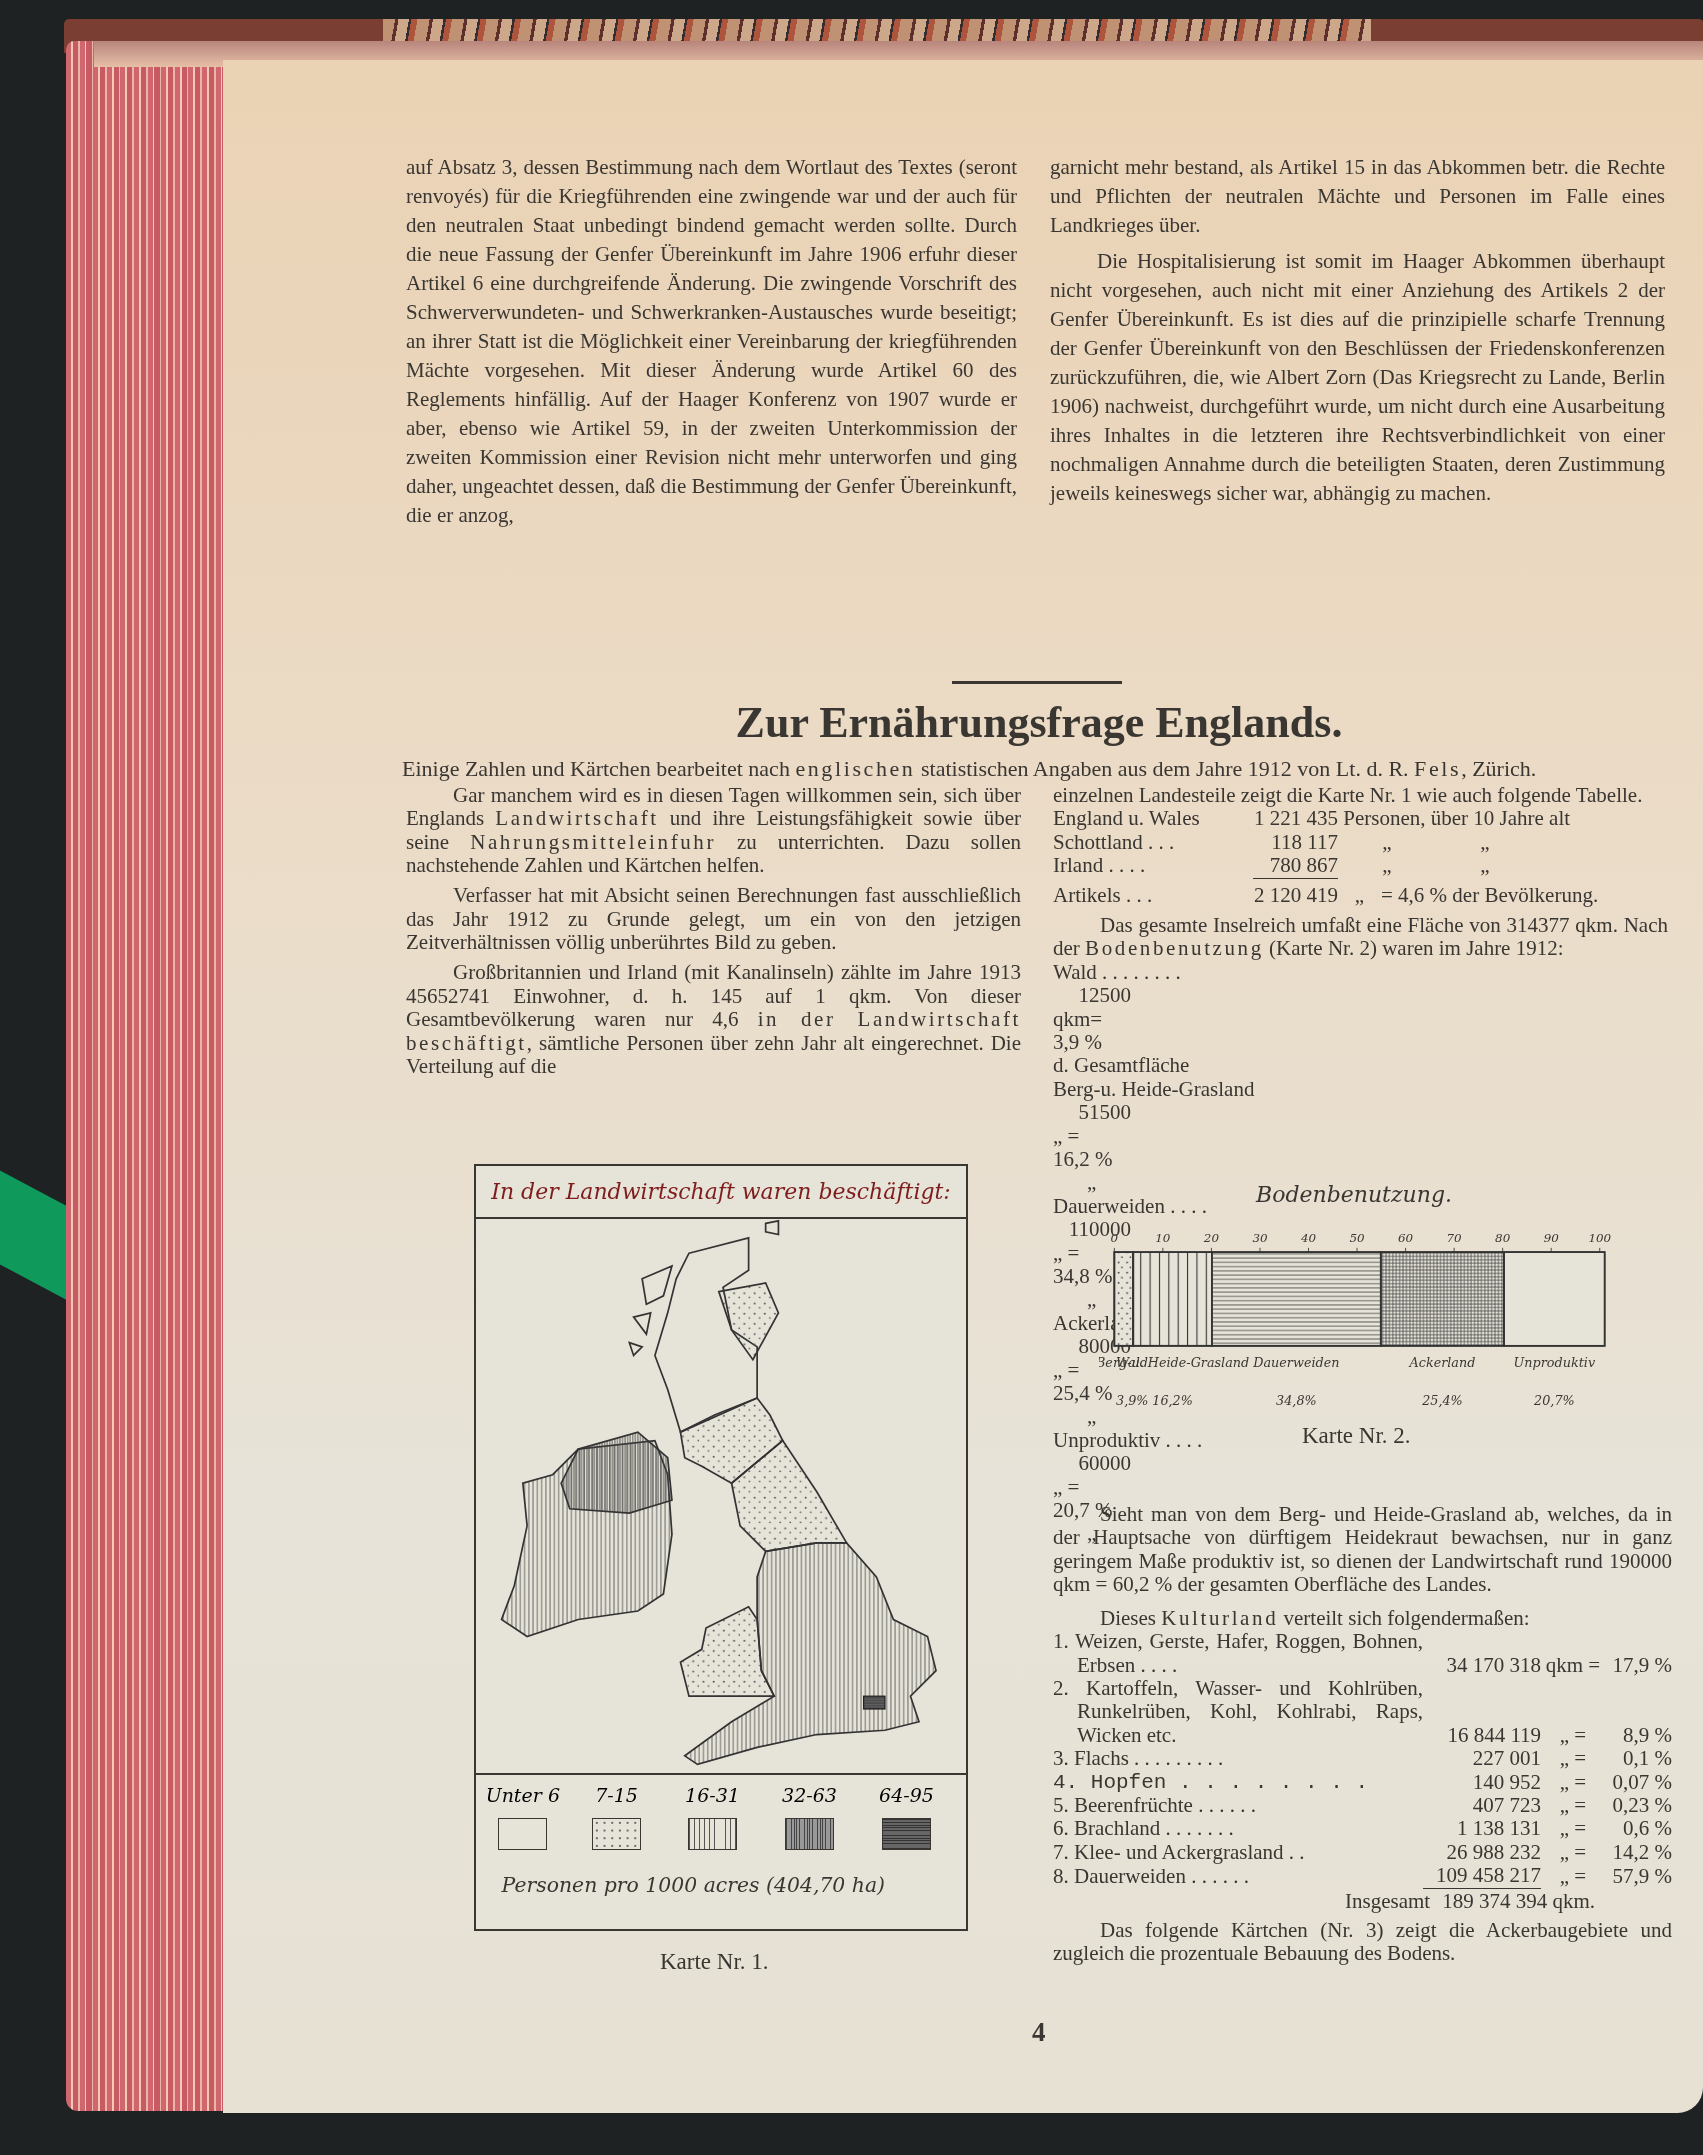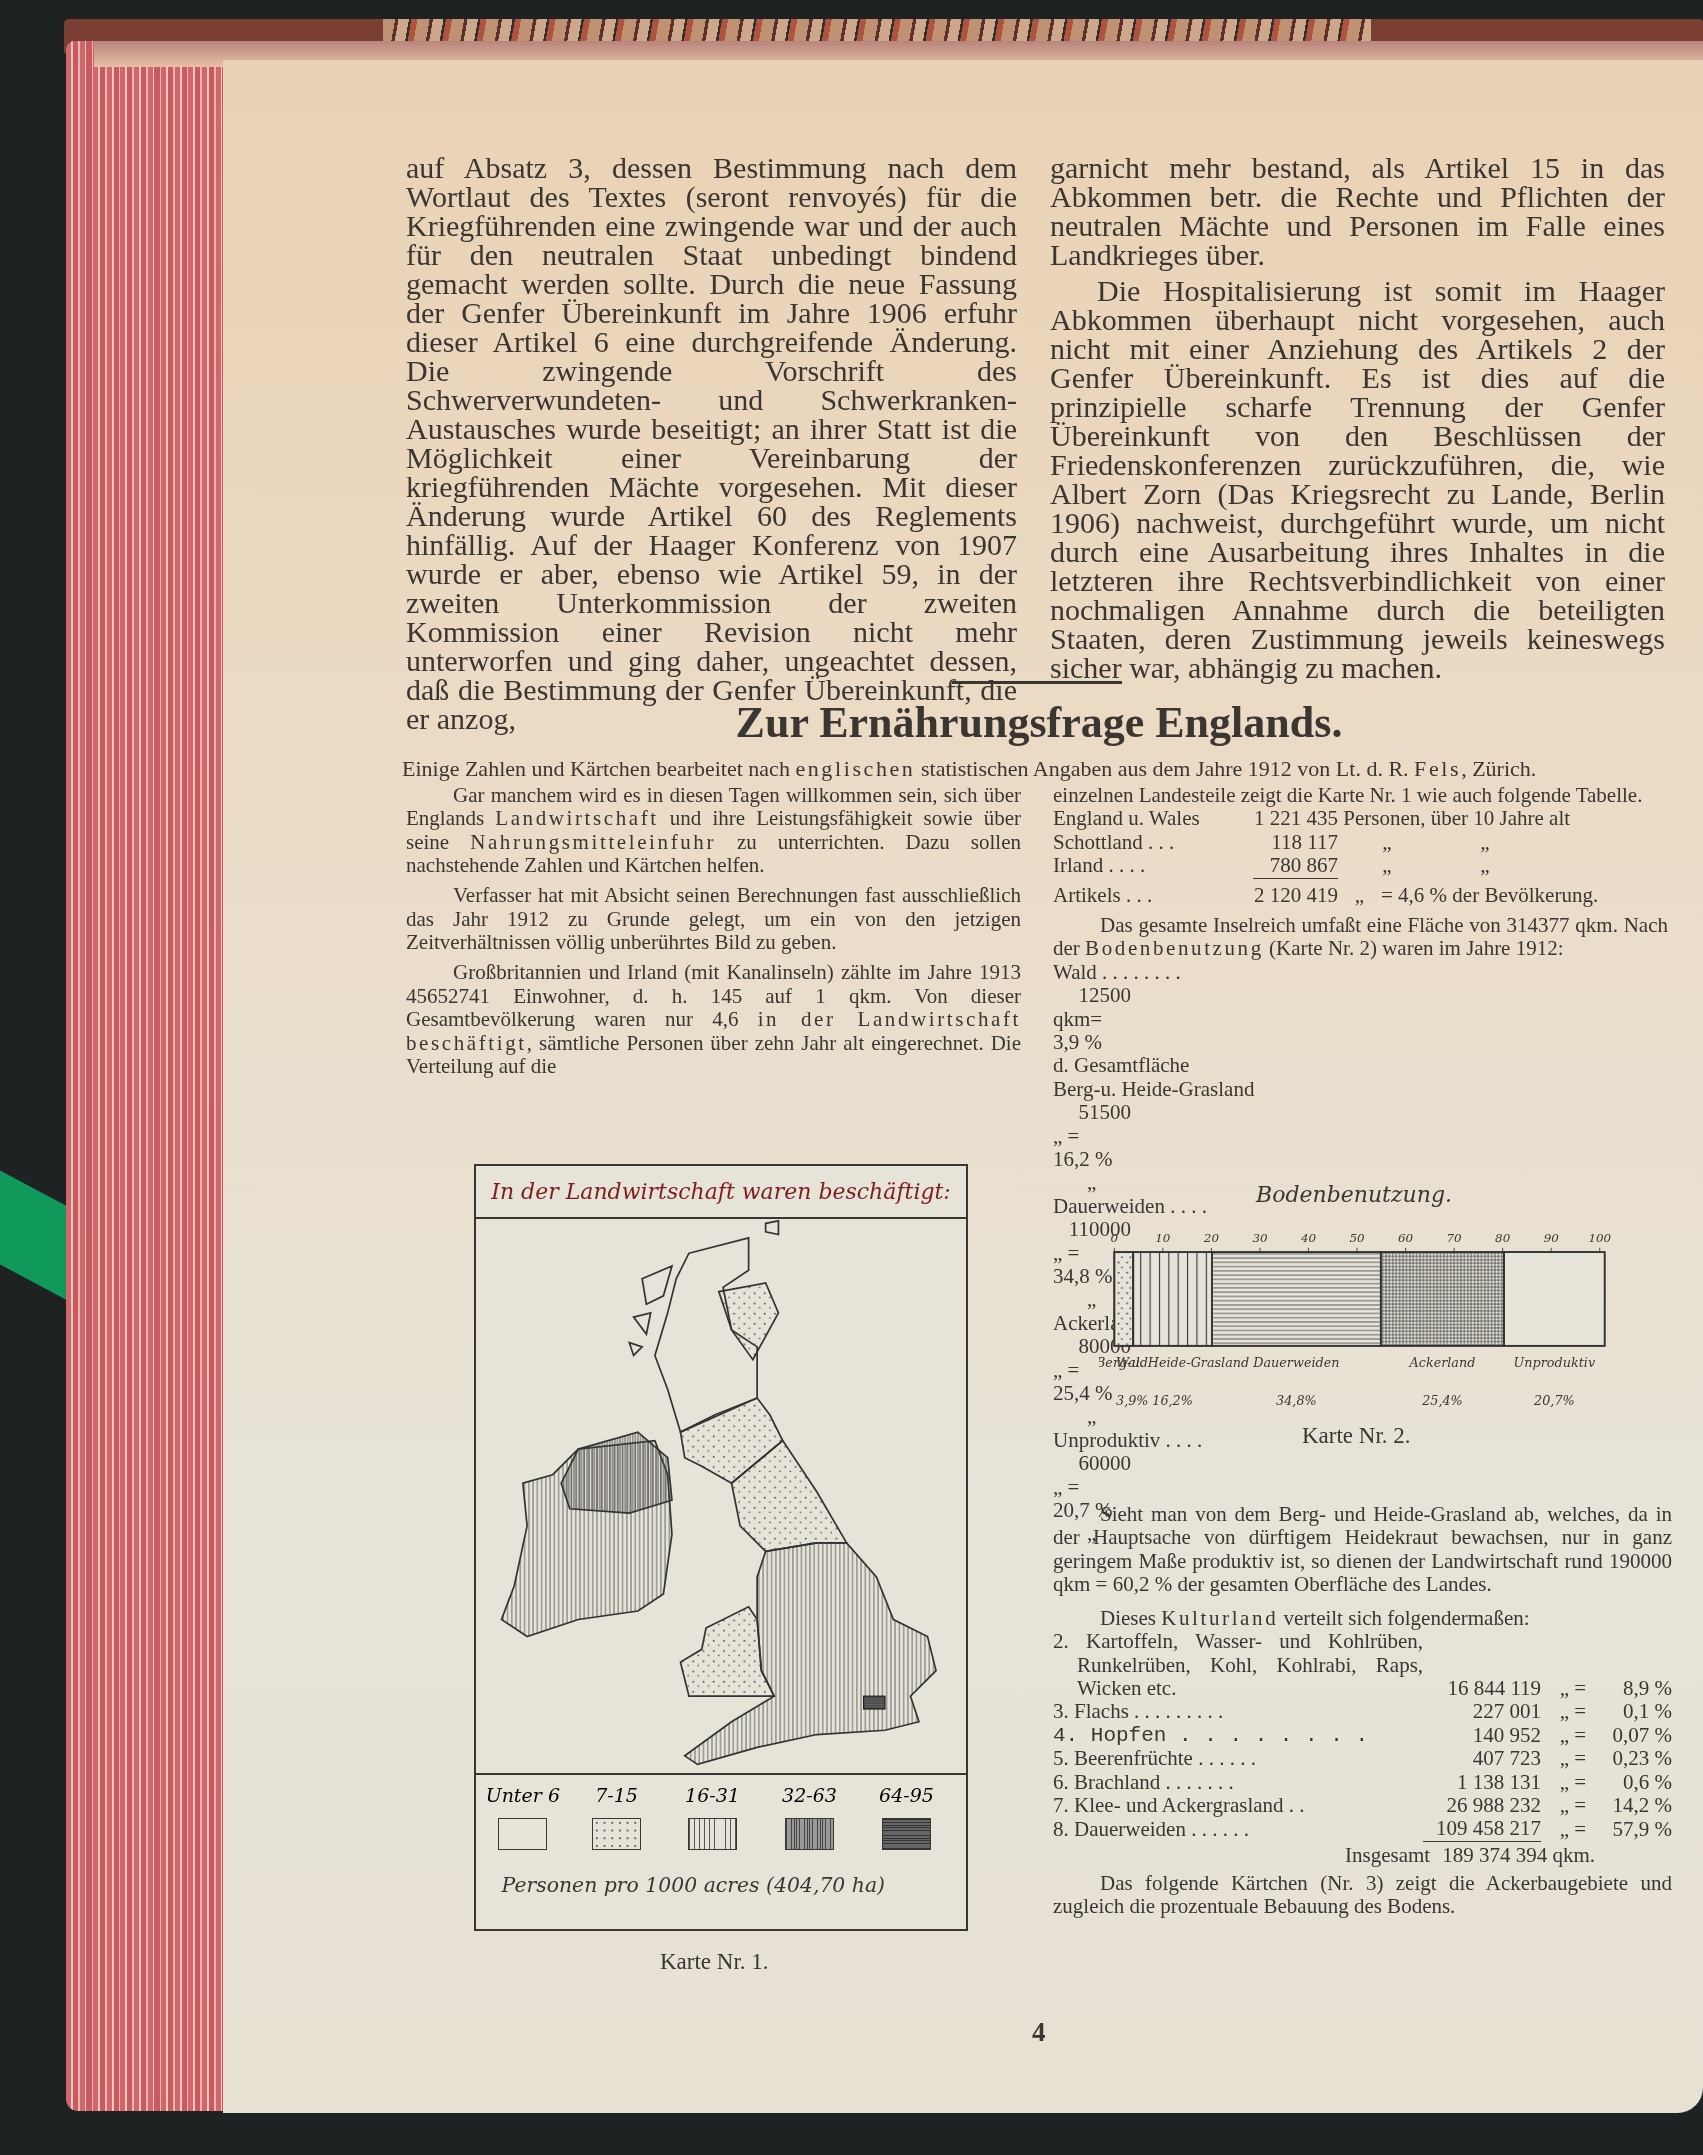--- a/index.html
+++ b/index.html
@@ -30,21 +30,21 @@
     position:absolute; left:94px; top:41px; width:1610px; height:25.6px;
     background:linear-gradient(#b7857c,#e6bfa6);
   }
   .page {
     position:absolute; left:223px; top:60px; width:1480px; height:2053px;
     background:linear-gradient(180deg,#ead2b4 0%,#ebdbc6 35%,#e7e3d8 70%,#e6e1d3 100%);
     border-radius:0 0 25.6px 0;
   }
   .text { color:#3a3632; }
   .col {
-    position:absolute; font-size:30px; line-height:29px; text-align:justify;
+    position:absolute; font-size:21px; line-height:29px; text-align:justify;
     text-align-last:auto;
   }
   .col p { margin:0; }
   .col p.indent { text-indent:47px; margin-top:6.8px; }
   .col-left-top { left:406px; top:153px; width:611px; }
   .col-right-top { left:1050px; top:153px; width:615px; }
   .rule-short {
     position:absolute; left:952px; top:681px; width:170px; height:2.6px; background:#3a3632;
   }
   .title-wrap { position:absolute; left:400px; top:697px; width:1278px; text-align:center; font-size:44px; font-weight:bold; }
@@ -324,20 +324,26 @@
     </g>
 </svg>
 <div class="caption text" style="left:1302px;top:1423px">Karte Nr. 2.</div>
 
 <div class="col-small text" style="left:1053px;top:1471px;width:619px;margin-top:32px;">
   <p class="indent" style="margin-top:0">Sieht man von dem Berg- und Heide-Grasland ab, welches, da in der Hauptsache von dürftigem Heidekraut bewachsen, nur in ganz geringem Maße produktiv ist, so dienen der Landwirtschaft rund 190000 qkm = 60,2 % der gesamten Oberfläche des Landes.</p>
   <p class="indent" style="margin-top:10.2px">
     <span>Dieses </span><span class="spaced">Kulturland</span><span> verteilt sich folgendermaßen:</span>
   </p>
   <div id="kultur-table">
+      <div style="display: flex; align-items: flex-end;">
+        <span style="width: 349px; padding-left: 24px; text-indent: -24px;">1. Weizen, Gerste, Hafer, Roggen, Bohnen, Erbsen . . . .</span>
+        <span style="width: 119px; text-align: right;">34 170 318</span>
+        <span style="width: 64px; text-align: center;">qkm =</span>
+        <span style="width: 68px; text-align: right;">17,9 %</span>
+      </div>
       <div style="display: flex; align-items: flex-end; justify-content: center;">
         <span style="width: 349px; padding-left: 24px; text-indent: -24px;">2. Kartoffeln, Wasser- und Kohlrüben, Runkelrüben, Kohl, Kohlrabi, Raps, Wicken etc.</span>
         <span style="width: 119px; text-align: right;">16 844 119</span>
         <span style="width: 64px; text-align: center;">„ =</span>
         <span style="width: 68px; text-align: right;">8,9 %</span>
       </div>
       <div style="display: flex; align-items: flex-end;">
         <span style="width: 349px; padding-left: 24px; text-indent: -24px;">3. Flachs . . . . . . . . .</span>
         <span style="width: 119px; text-align: right;">227 001</span>
         <span style="width: 64px; text-align: center;">„ =</span>

